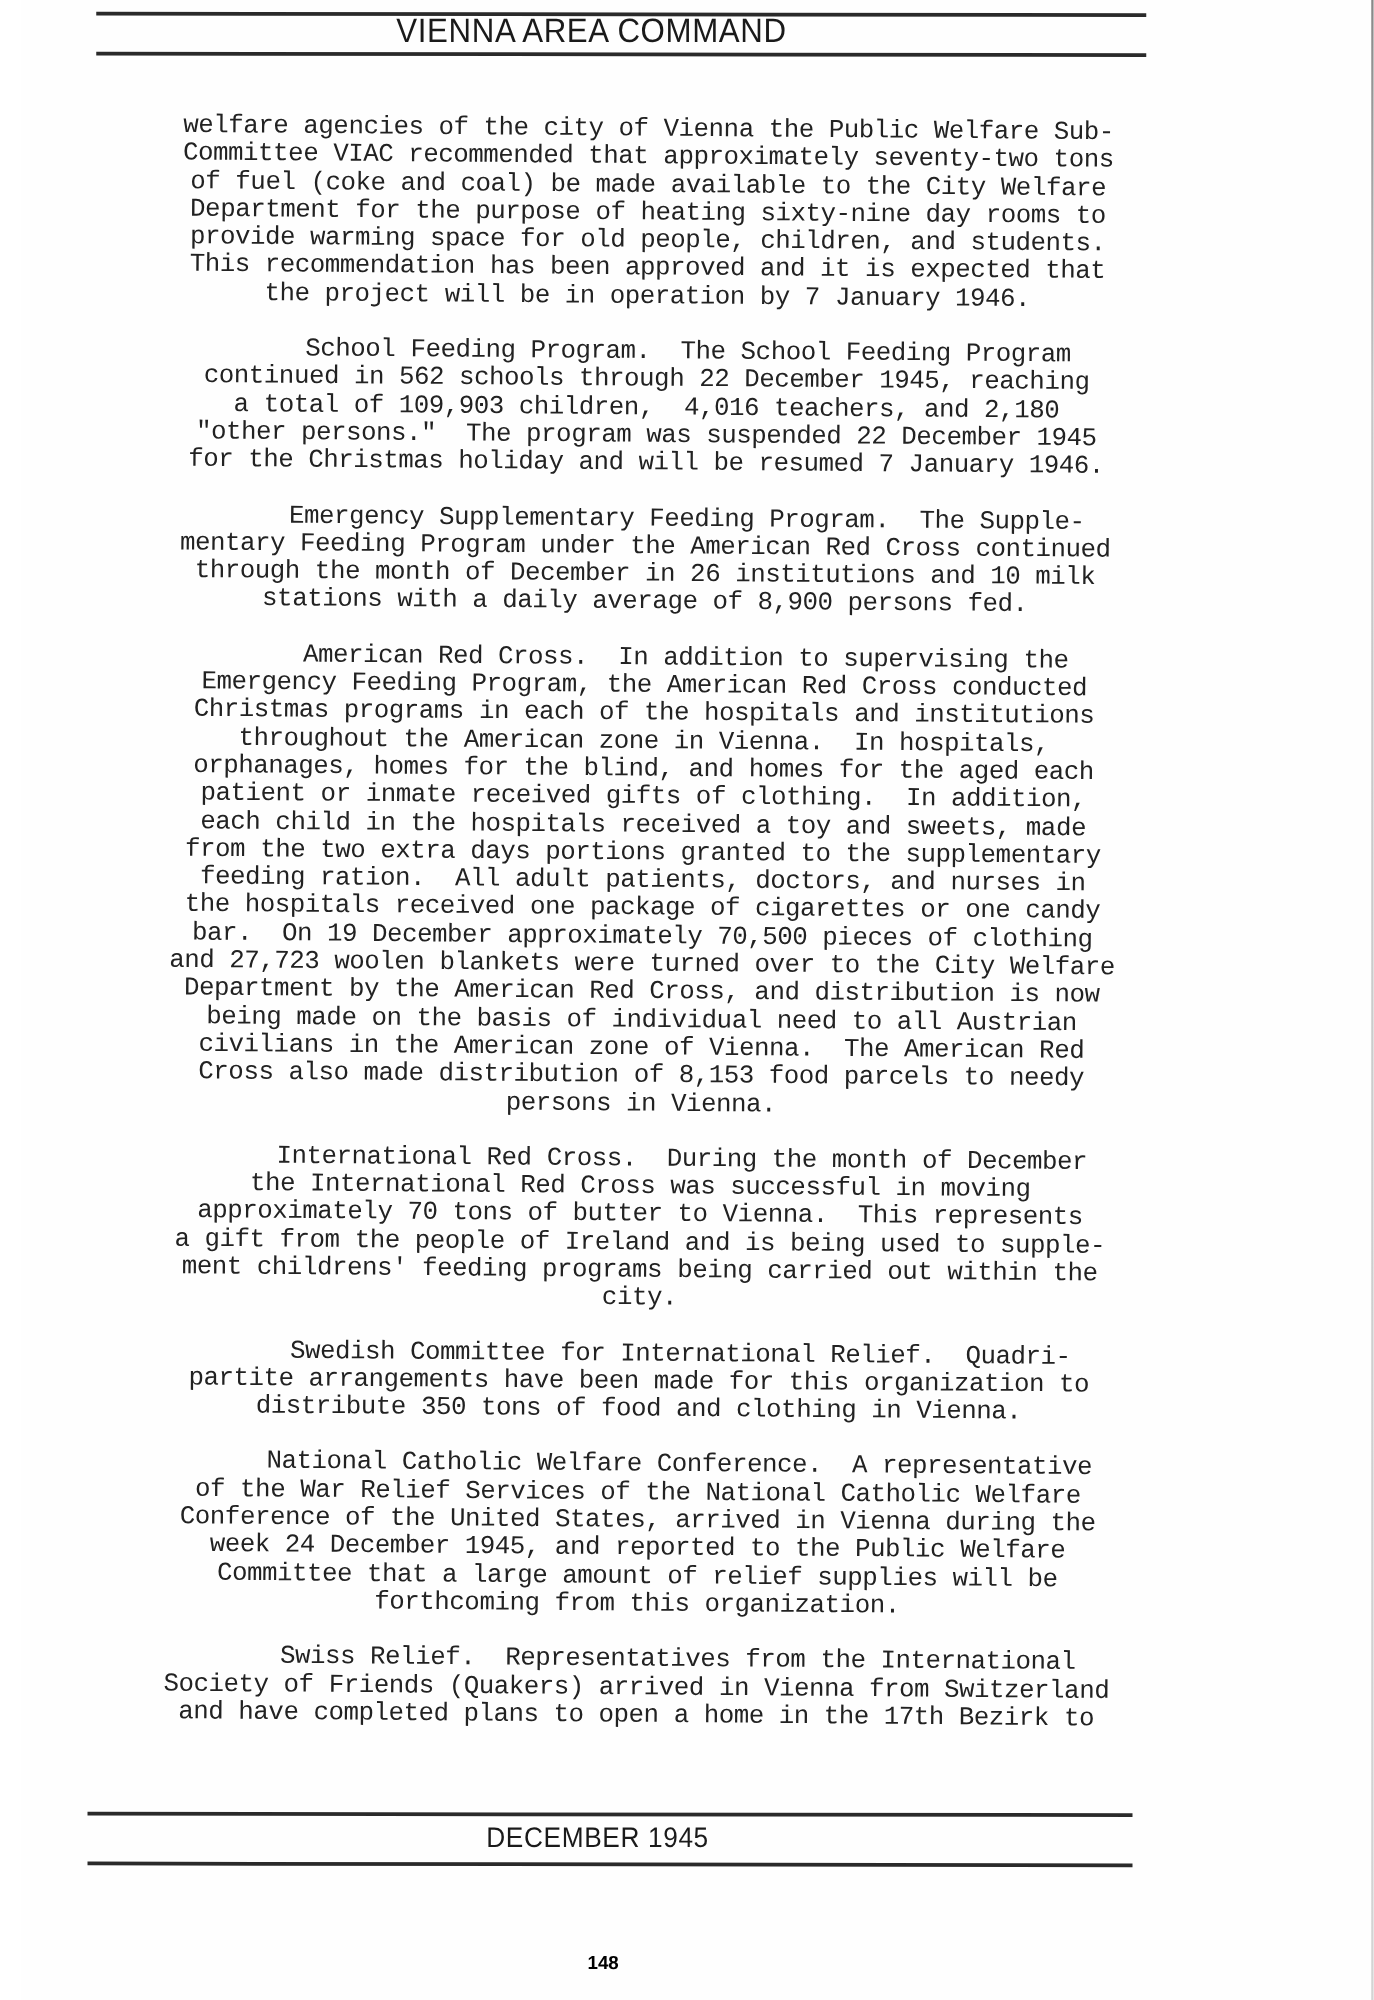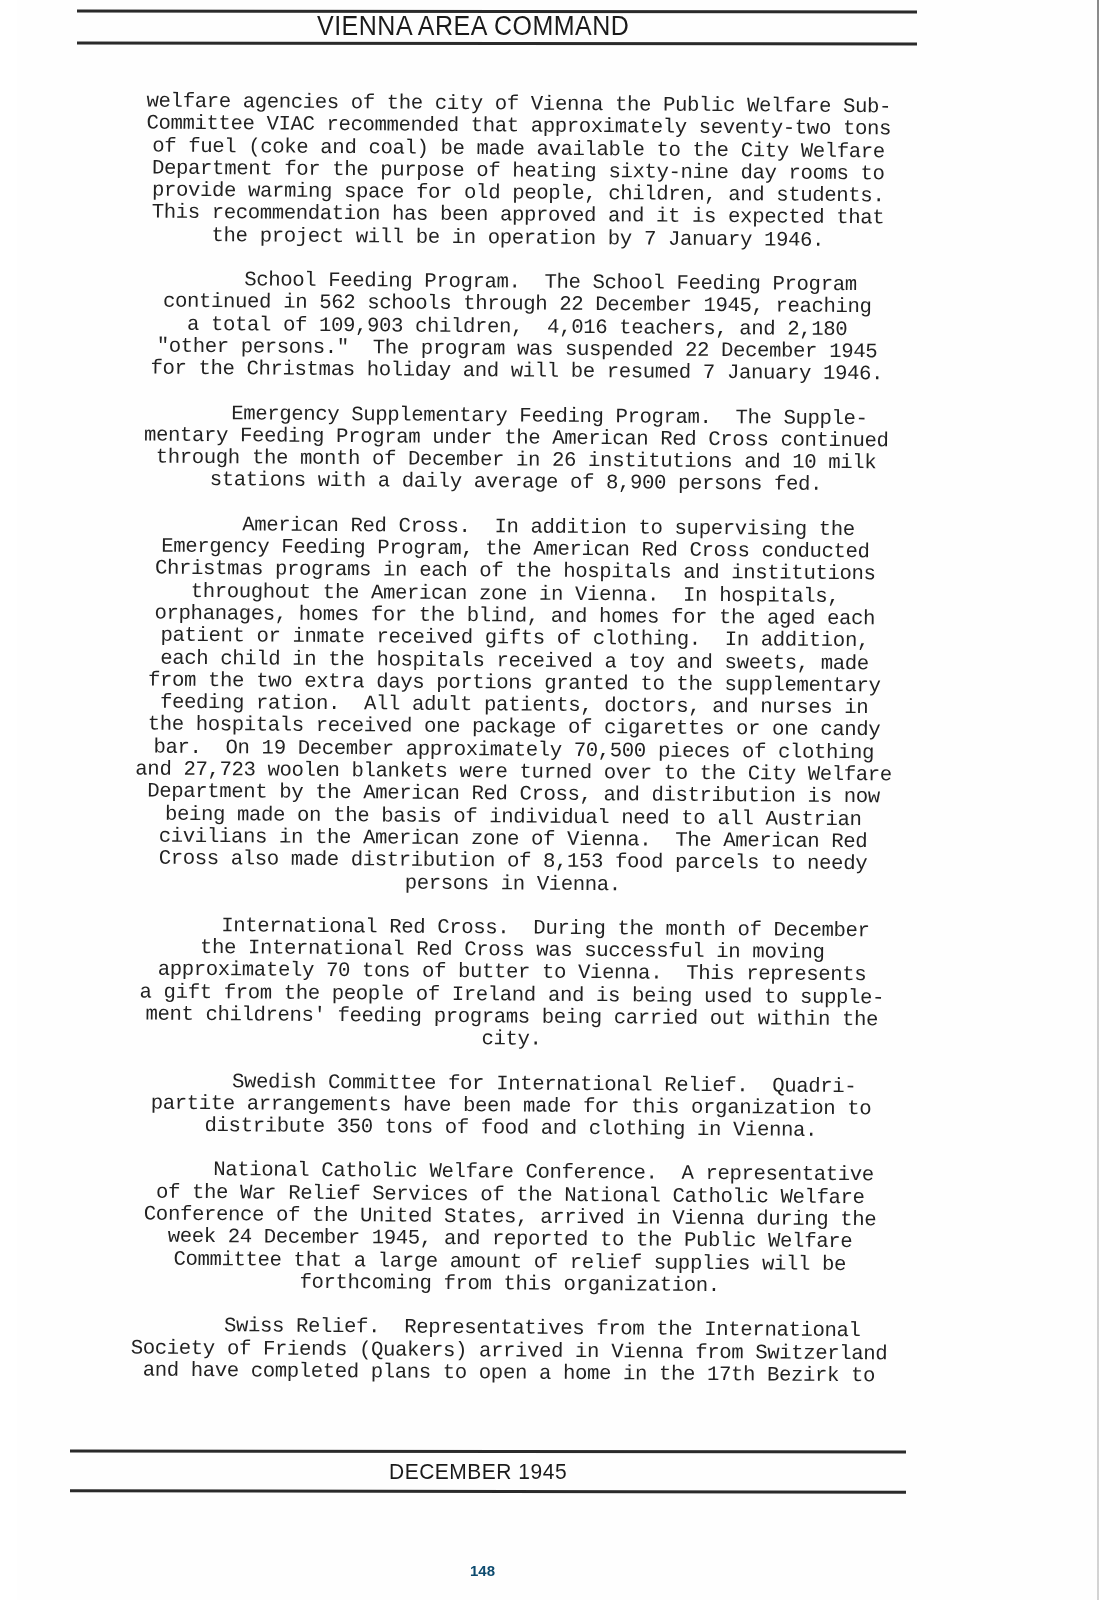--- a/index.html
+++ b/index.html
@@ -56,21 +56,21 @@
       top: 1459px;
       font-size: 21px;
     }
     .page-number {
       position: absolute;
       left: 453px;
       top: 1562px;
       font-family: "Liberation Sans", "DejaVu Sans", sans-serif;
       font-size: 15px;
       font-weight: bold;
-      color: #0c4a6e;
+      color: #000000;
     }
     .body-text {
       position: absolute;
       left: 62px;
       top: 90px;
       width: 880px;
       transform-origin: 0 0;
       transform: rotate(0.45deg);
     }
     .para {

